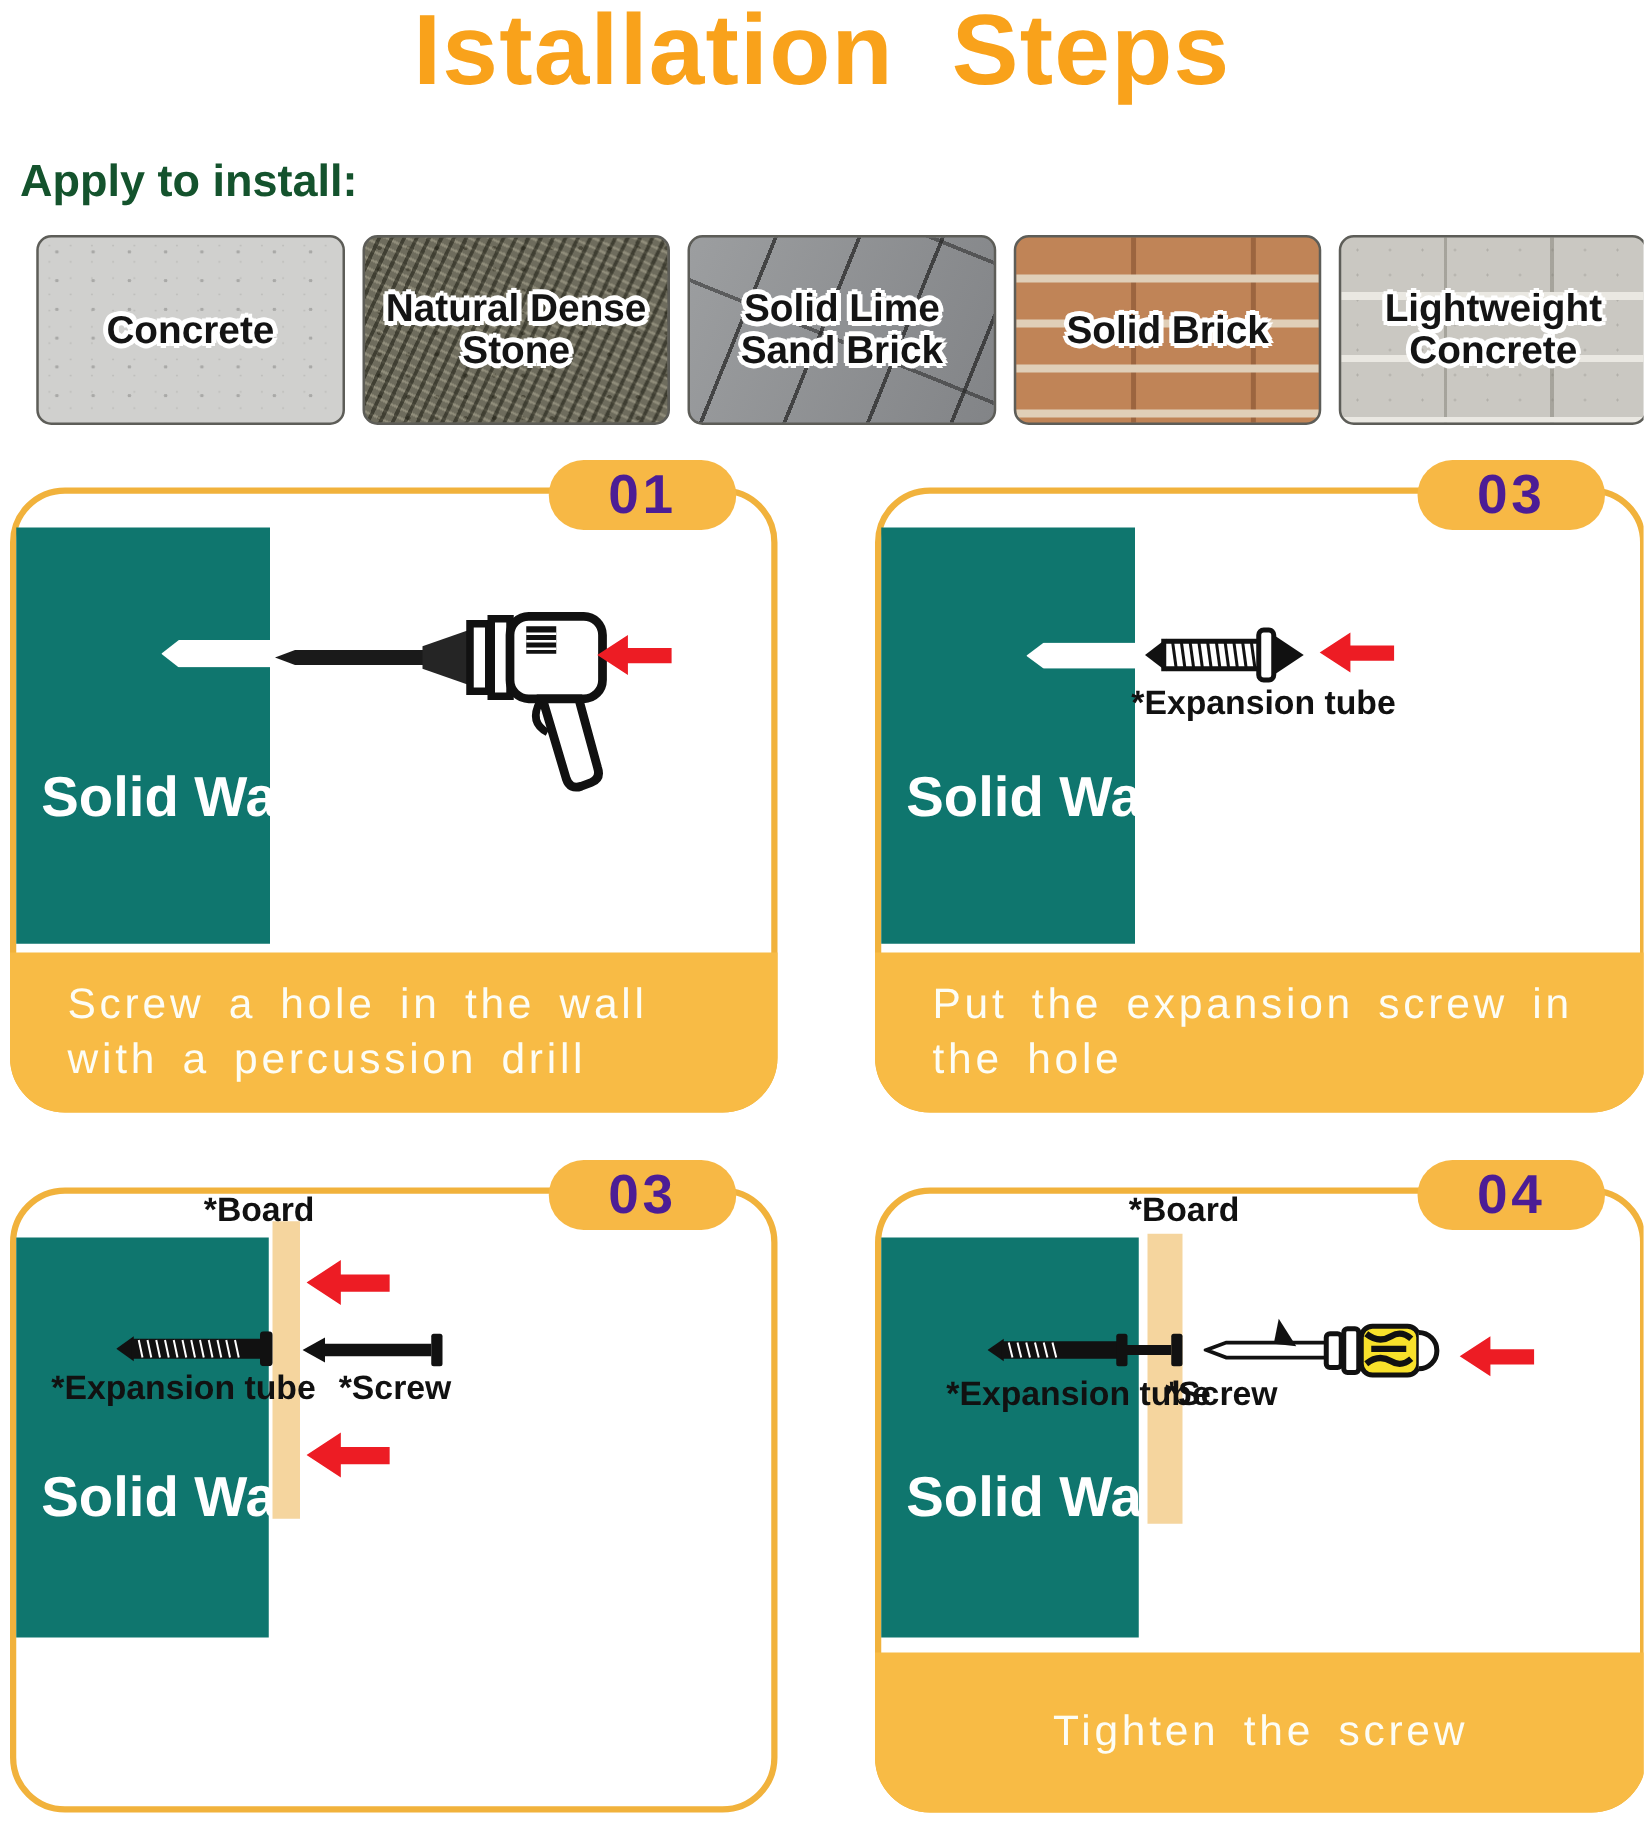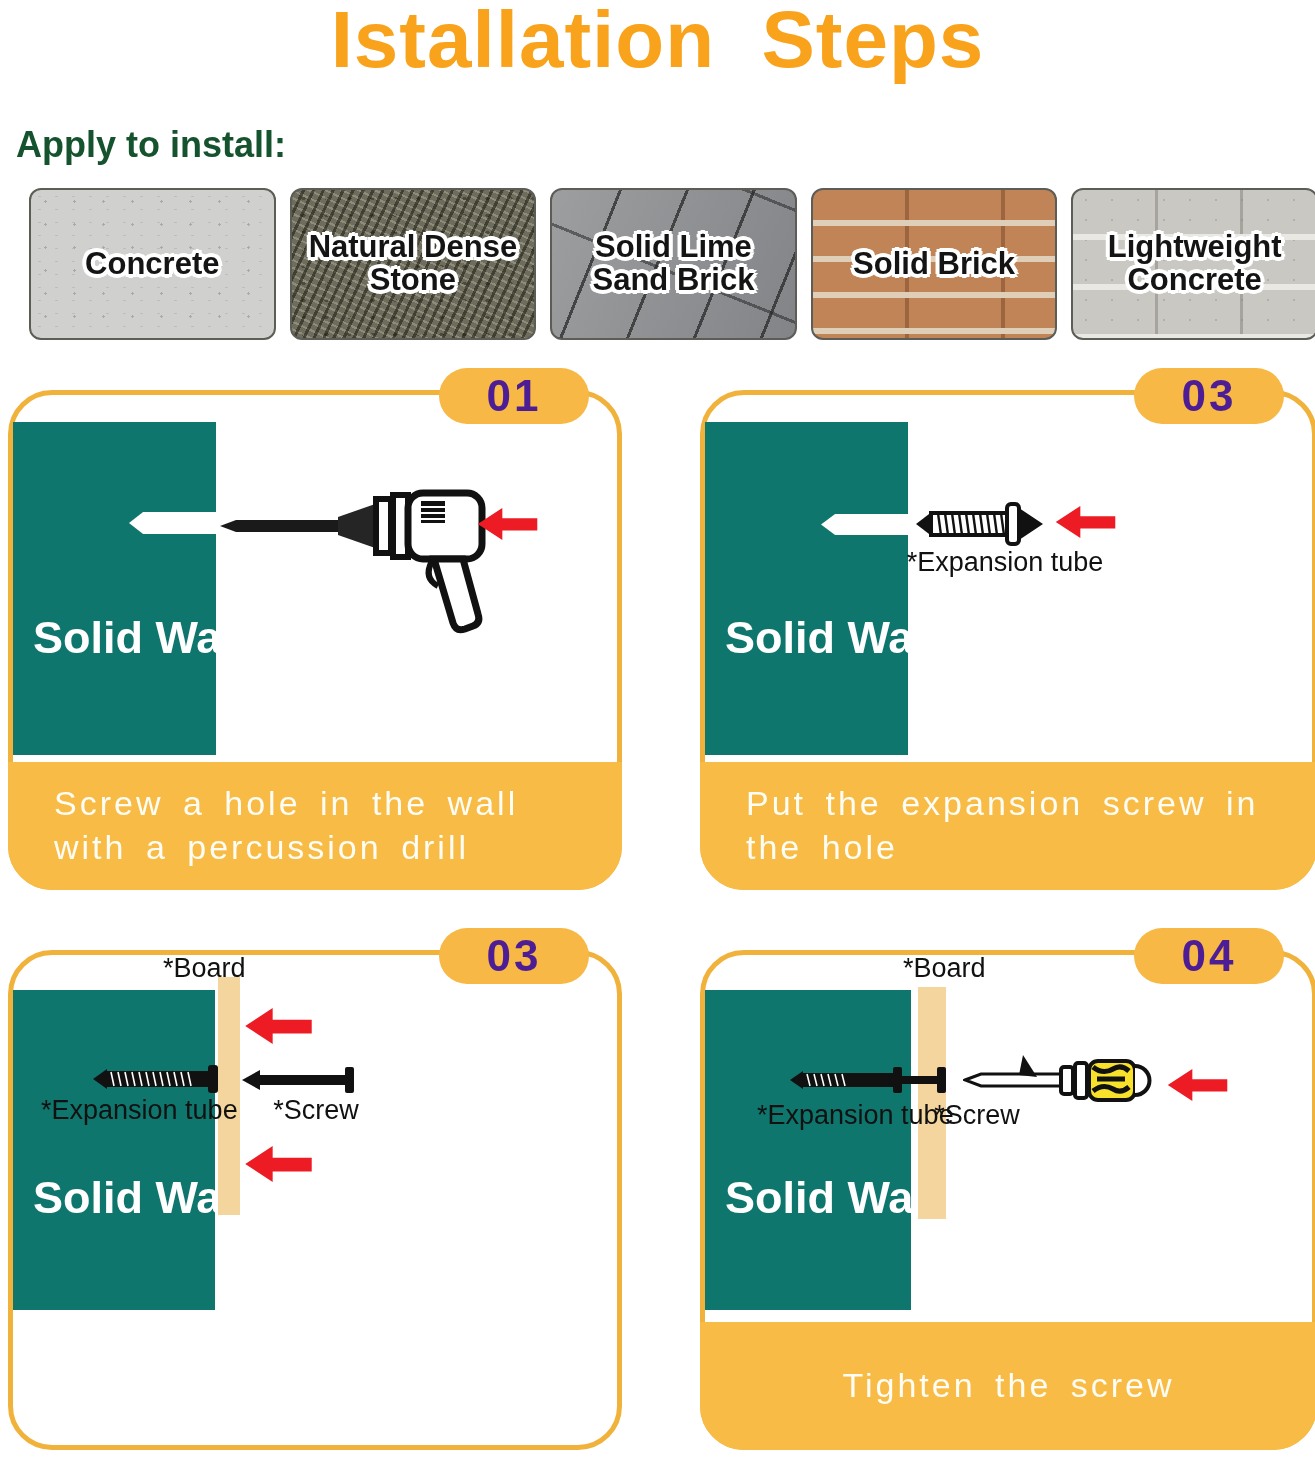--- a/index.html
+++ b/index.html
@@ -55,21 +55,21 @@
            border-radius:0 0 44px 44px;color:#fdfdf5;font-size:34px;letter-spacing:3px;
            word-spacing:7px;line-height:1.28;display:flex;flex-direction:column;
            justify-content:center;padding:0 26px 0 46px;box-sizing:border-box;}
   .caption.center{text-align:center;padding:0 10px;}
 
   .wall{position:absolute;background:#0f766e;}
   .wall-label{position:absolute;font-size:45px;font-weight:700;color:#fff;white-space:nowrap;}
   .hole{position:absolute;background:#fff;
         clip-path:polygon(0 50%,16% 0,100% 0,100% 100%,16% 100%);}
   .board{position:absolute;background:#F5D59E;}
-  .part-label{position:absolute;font-size:27px;font-weight:400;color:#111;
+  .part-label{position:absolute;font-size:27px;font-weight:700;color:#111;
               text-align:center;white-space:nowrap;}
   .absvg{position:absolute;}
 </style>
 </head>
 <body>
 
 <div id="page">
 
   <div class="title">Istallation  Steps</div>
   <div class="subtitle">Apply to install:</div>

